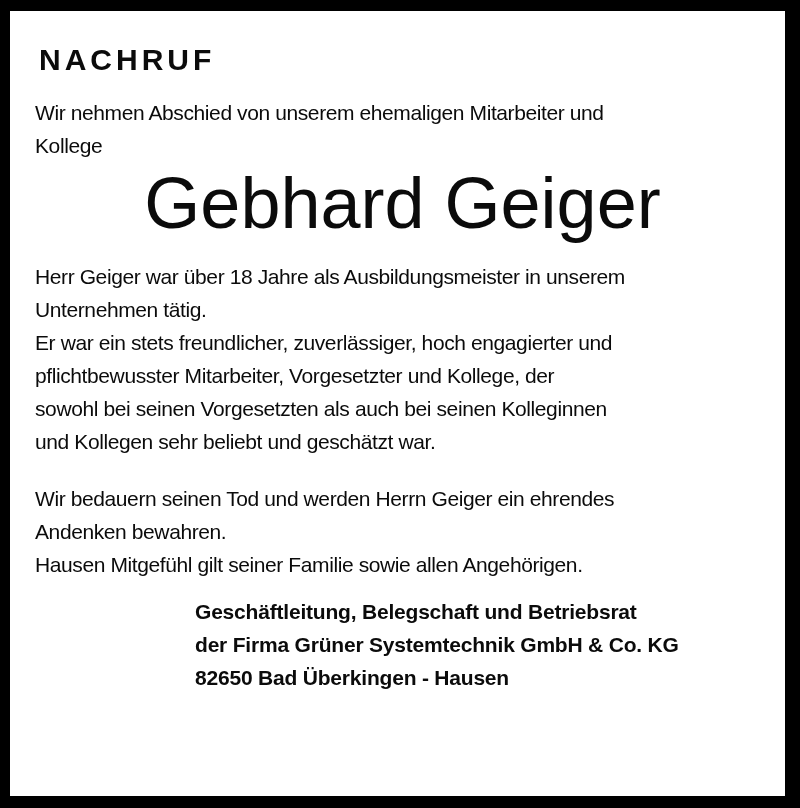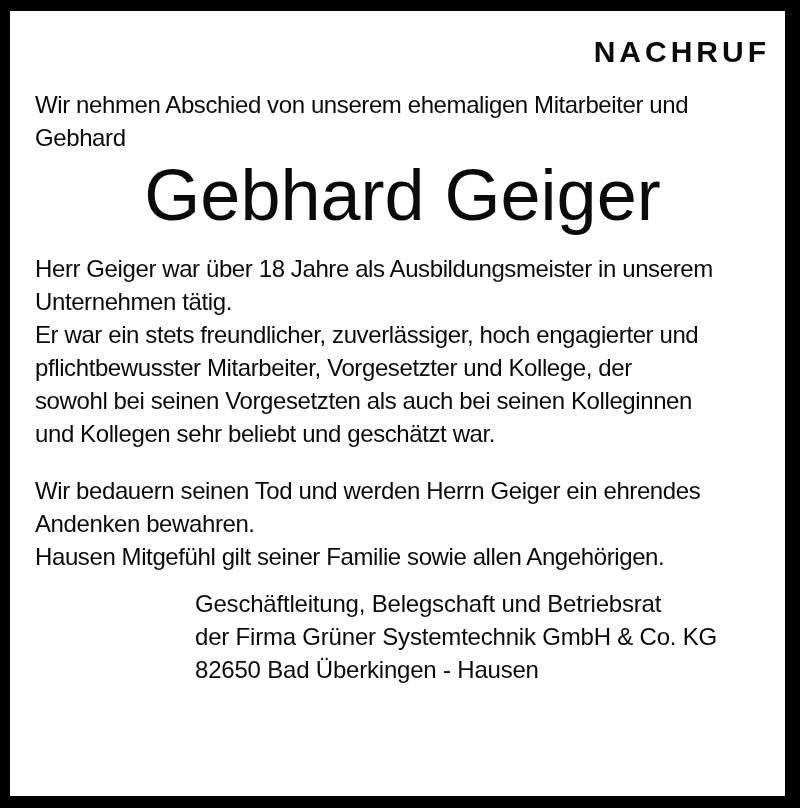--- a/index.html
+++ b/index.html
@@ -16,61 +16,61 @@
   .paper {
     box-sizing: border-box;
     margin: 11px 0 0 10px;
     width: 775px;
     height: 785px;
     background: #ffffff;
     color: #0b0b0b;
     padding: 26px 15px 0 25px;
   }
   .title {
-    text-align: right;
+    text-align: left;
     font-weight: bold;
     font-size: 30px;
     line-height: 30px;
     letter-spacing: 4px;
     padding-left: 4px; 
-    margin: 0 0 21px 0;
+    margin: 8px 0 21px 0;
   }
   .line {
-    font-size: 24px;
+    font-size: 21px;
     line-height: 33px;
     letter-spacing: -0.4px;
     white-space: nowrap;
   }
   .intro { margin: 0; }
   .deceased-name {
     font-size: 72px;
     line-height: 78px;
     text-align: center;
     white-space: nowrap;
     margin: 2px 0 18px 0;
   }
   .death    { margin: 0 0 26px 0; }
   .career   { margin: 16px 0 24px 0; }
   .mourning { margin: 0 0 14px 0; }
   .signature {
     margin: 0 0 0 160px;
-    font-weight: normal;
+    font-weight: bold;
   }
   .signature .line { letter-spacing: -0.2px; }
 </style>
 </head>
 <body>
 
 <div class="paper">
 
   <div class="title">NACHRUF</div>
 
   <div class="intro">
     <div class="line">Wir nehmen Abschied von unserem ehemaligen Mitarbeiter und</div>
-    <div class="line">Gebhard</div>
+    <div class="line">Kollege</div>
   </div>
 
   <div class="deceased-name">Gebhard Geiger</div>
 
 
   <div class="career">
     <div class="line">Herr Geiger war über 18 Jahre als Ausbildungsmeister in unserem</div>
     <div class="line">Unternehmen tätig.</div>
     <div class="line">Er war ein stets freundlicher, zuverlässiger, hoch engagierter und</div>
     <div class="line">pflichtbewusster Mitarbeiter, Vorgesetzter und Kollege, der</div>

